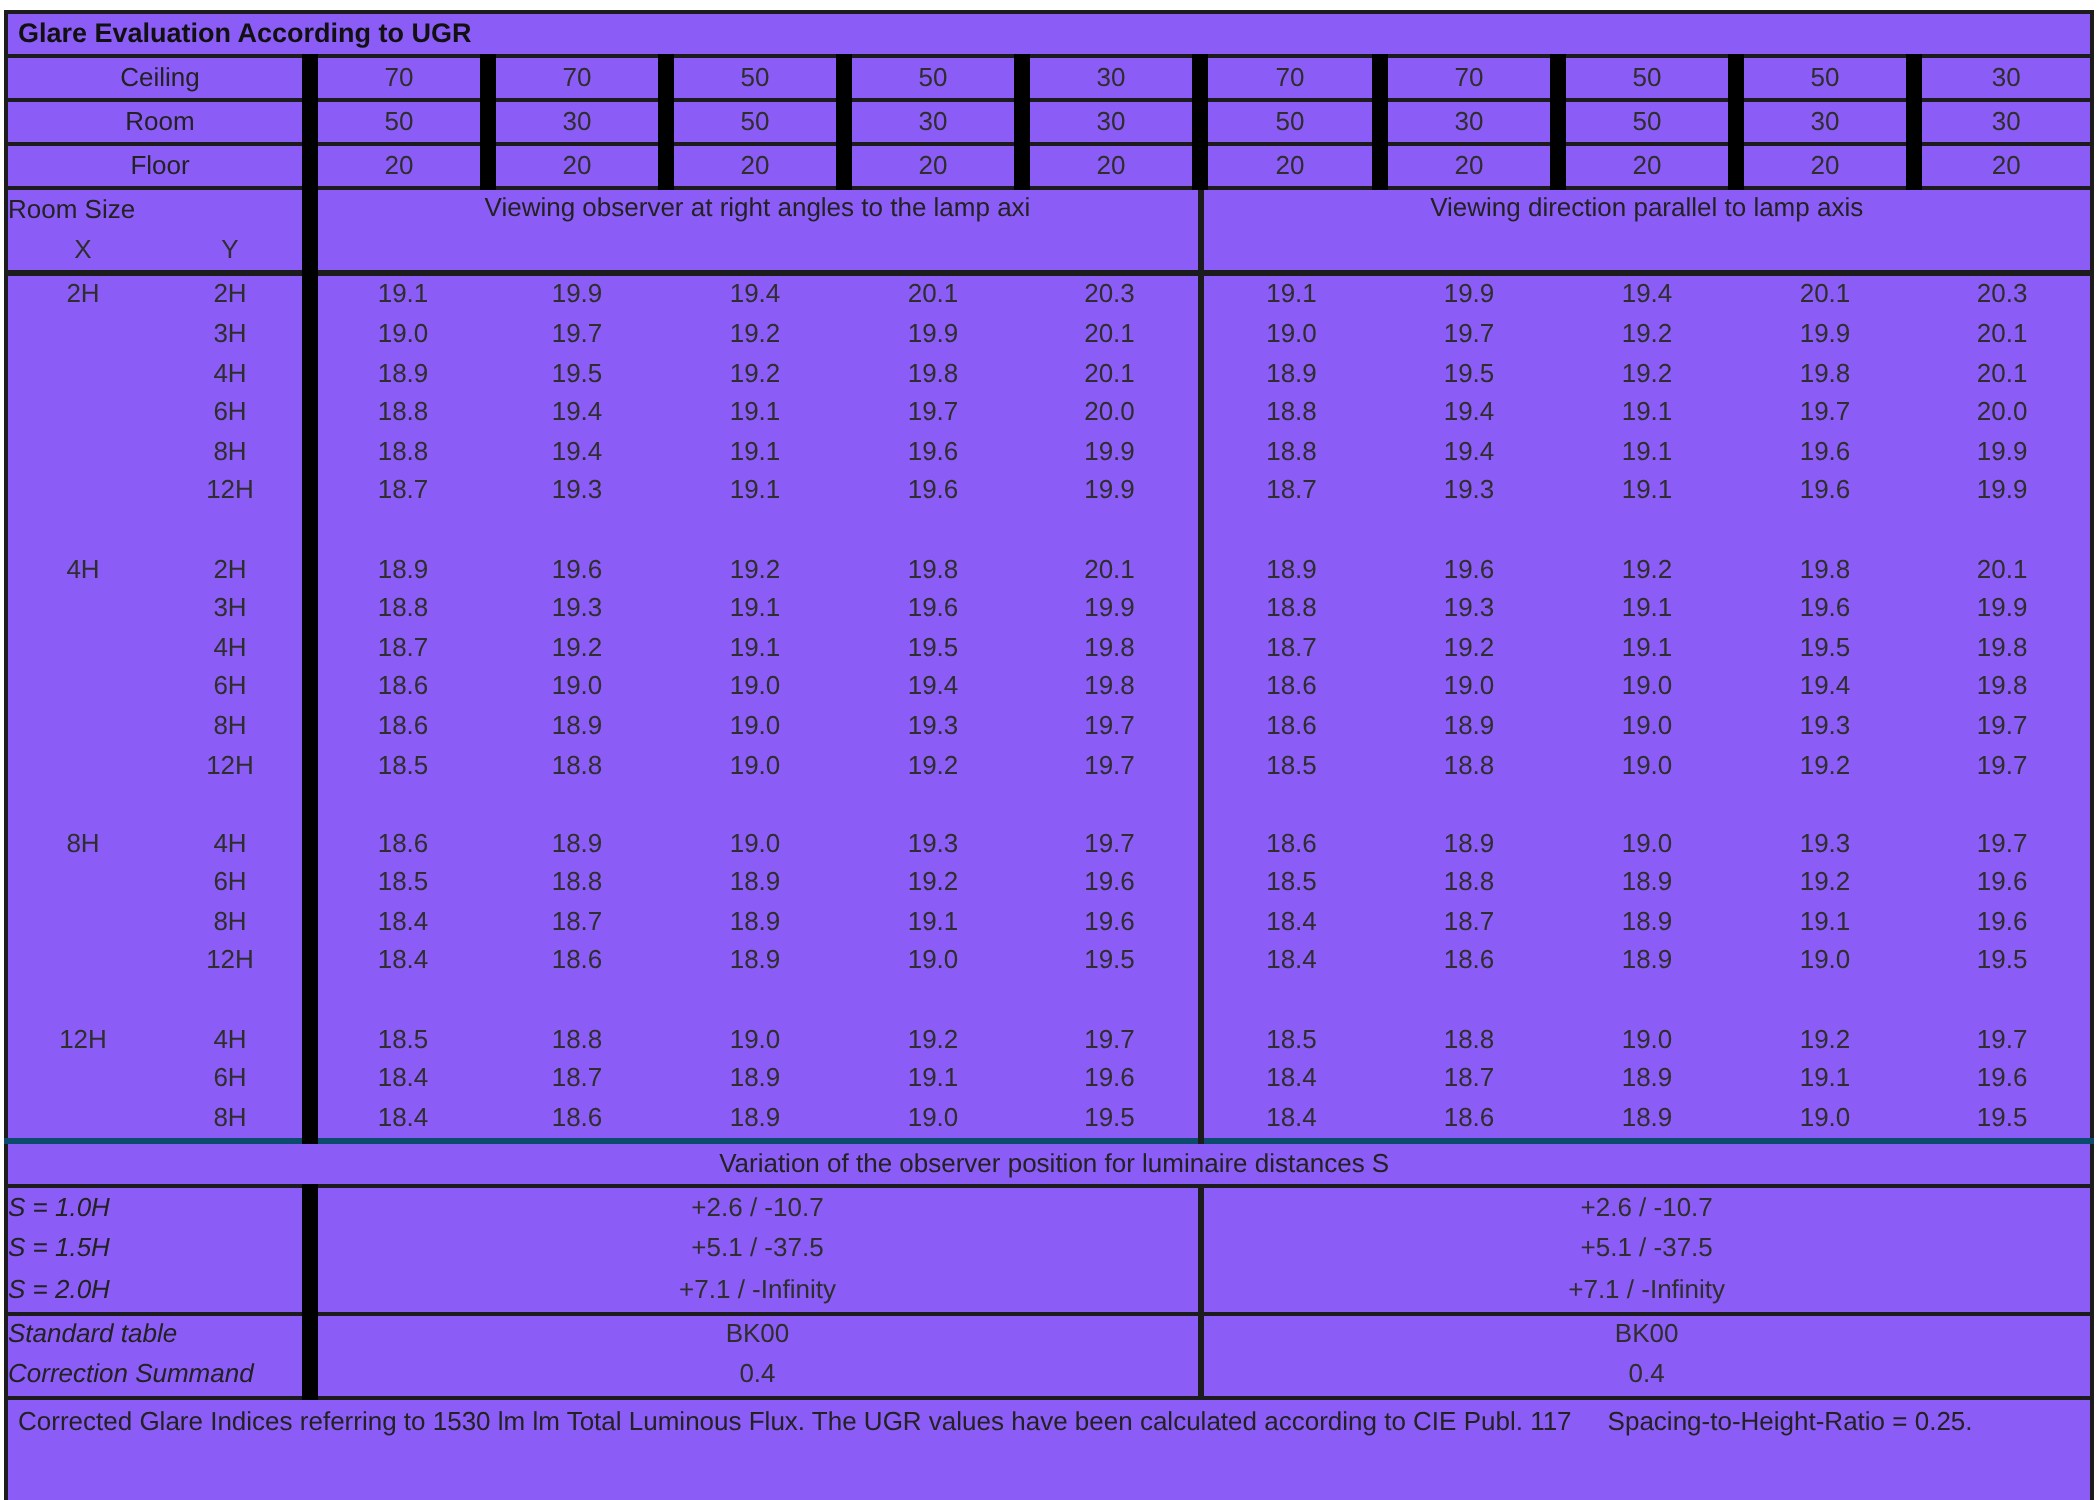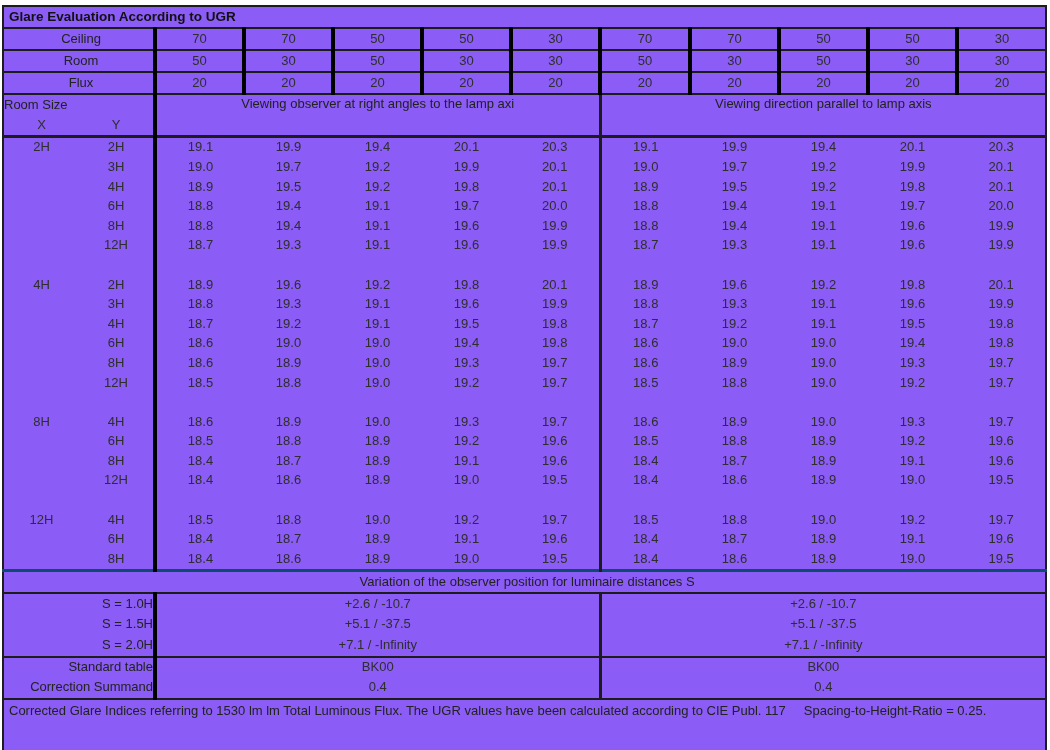--- a/index.html
+++ b/index.html
@@ -8,25 +8,25 @@
     border-collapse:collapse;table-layout:fixed;width:1044px;
     margin:5px 0 0 2px;background:#8b5cf6;
     border:2px solid #1c1c1c;border-bottom-width:3px;
   }
   td{
     font-family:"Liberation Sans",sans-serif;font-size:13px;color:#2e2e2e;
     padding:0;height:20px;white-space:nowrap;overflow:hidden;line-height:1.45;
   }
   .title-cell{font-weight:bold;font-size:13.5px;color:#111;text-align:left;padding-left:5px;}
   .lbl{text-align:center;padding-left:5px;color:#222;}
-  .lblc{text-align:right;color:#222;}
+  .lblc{text-align:left;color:#222;font-style:italic;}
   .ctr{text-align:center;}
   .bb{border-bottom:2px solid #1c1c1c;}
   .bbt{border-bottom:3px solid #1c1c1c;}
-  .bl{border-left:4px solid #000000;}
+  .bl{border-left:8px solid #000000;}
   .blmid{border-left:3px solid #1c1c1c;}
   .hdr-dir{text-align:center;vertical-align:top;color:#222;}
   .hdr-rs{text-align:left;vertical-align:middle;color:#222;}
   .drow td{height:19.6px;}
   .srow td{height:20.5px;}
   .footer-cell{vertical-align:top;text-align:left;height:46px;padding:2px 0 12px 5px;color:#222;}
   .footer-gap{display:inline-block;margin-left:18px;}
 </style>
 </head>
 <body>
@@ -74,21 +74,21 @@
         <td class="ctr bb bl">50</td>
         <td class="ctr bb bl">30</td>
         <td class="ctr bb bl">30</td>
         <td class="ctr bb bl">50</td>
         <td class="ctr bb bl">30</td>
         <td class="ctr bb bl">50</td>
         <td class="ctr bb bl">30</td>
         <td class="ctr bb bl">30</td>
       </tr>
       <tr>
-        <td class="lbl bb" colspan="2">Flux</td>
+        <td class="lbl bb" colspan="2">Floor</td>
         <td class="ctr bb bl">20</td>
         <td class="ctr bb bl">20</td>
         <td class="ctr bb bl">20</td>
         <td class="ctr bb bl">20</td>
         <td class="ctr bb bl">20</td>
         <td class="ctr bb bl">20</td>
         <td class="ctr bb bl">20</td>
         <td class="ctr bb bl">20</td>
         <td class="ctr bb bl">20</td>
         <td class="ctr bb bl">20</td>

